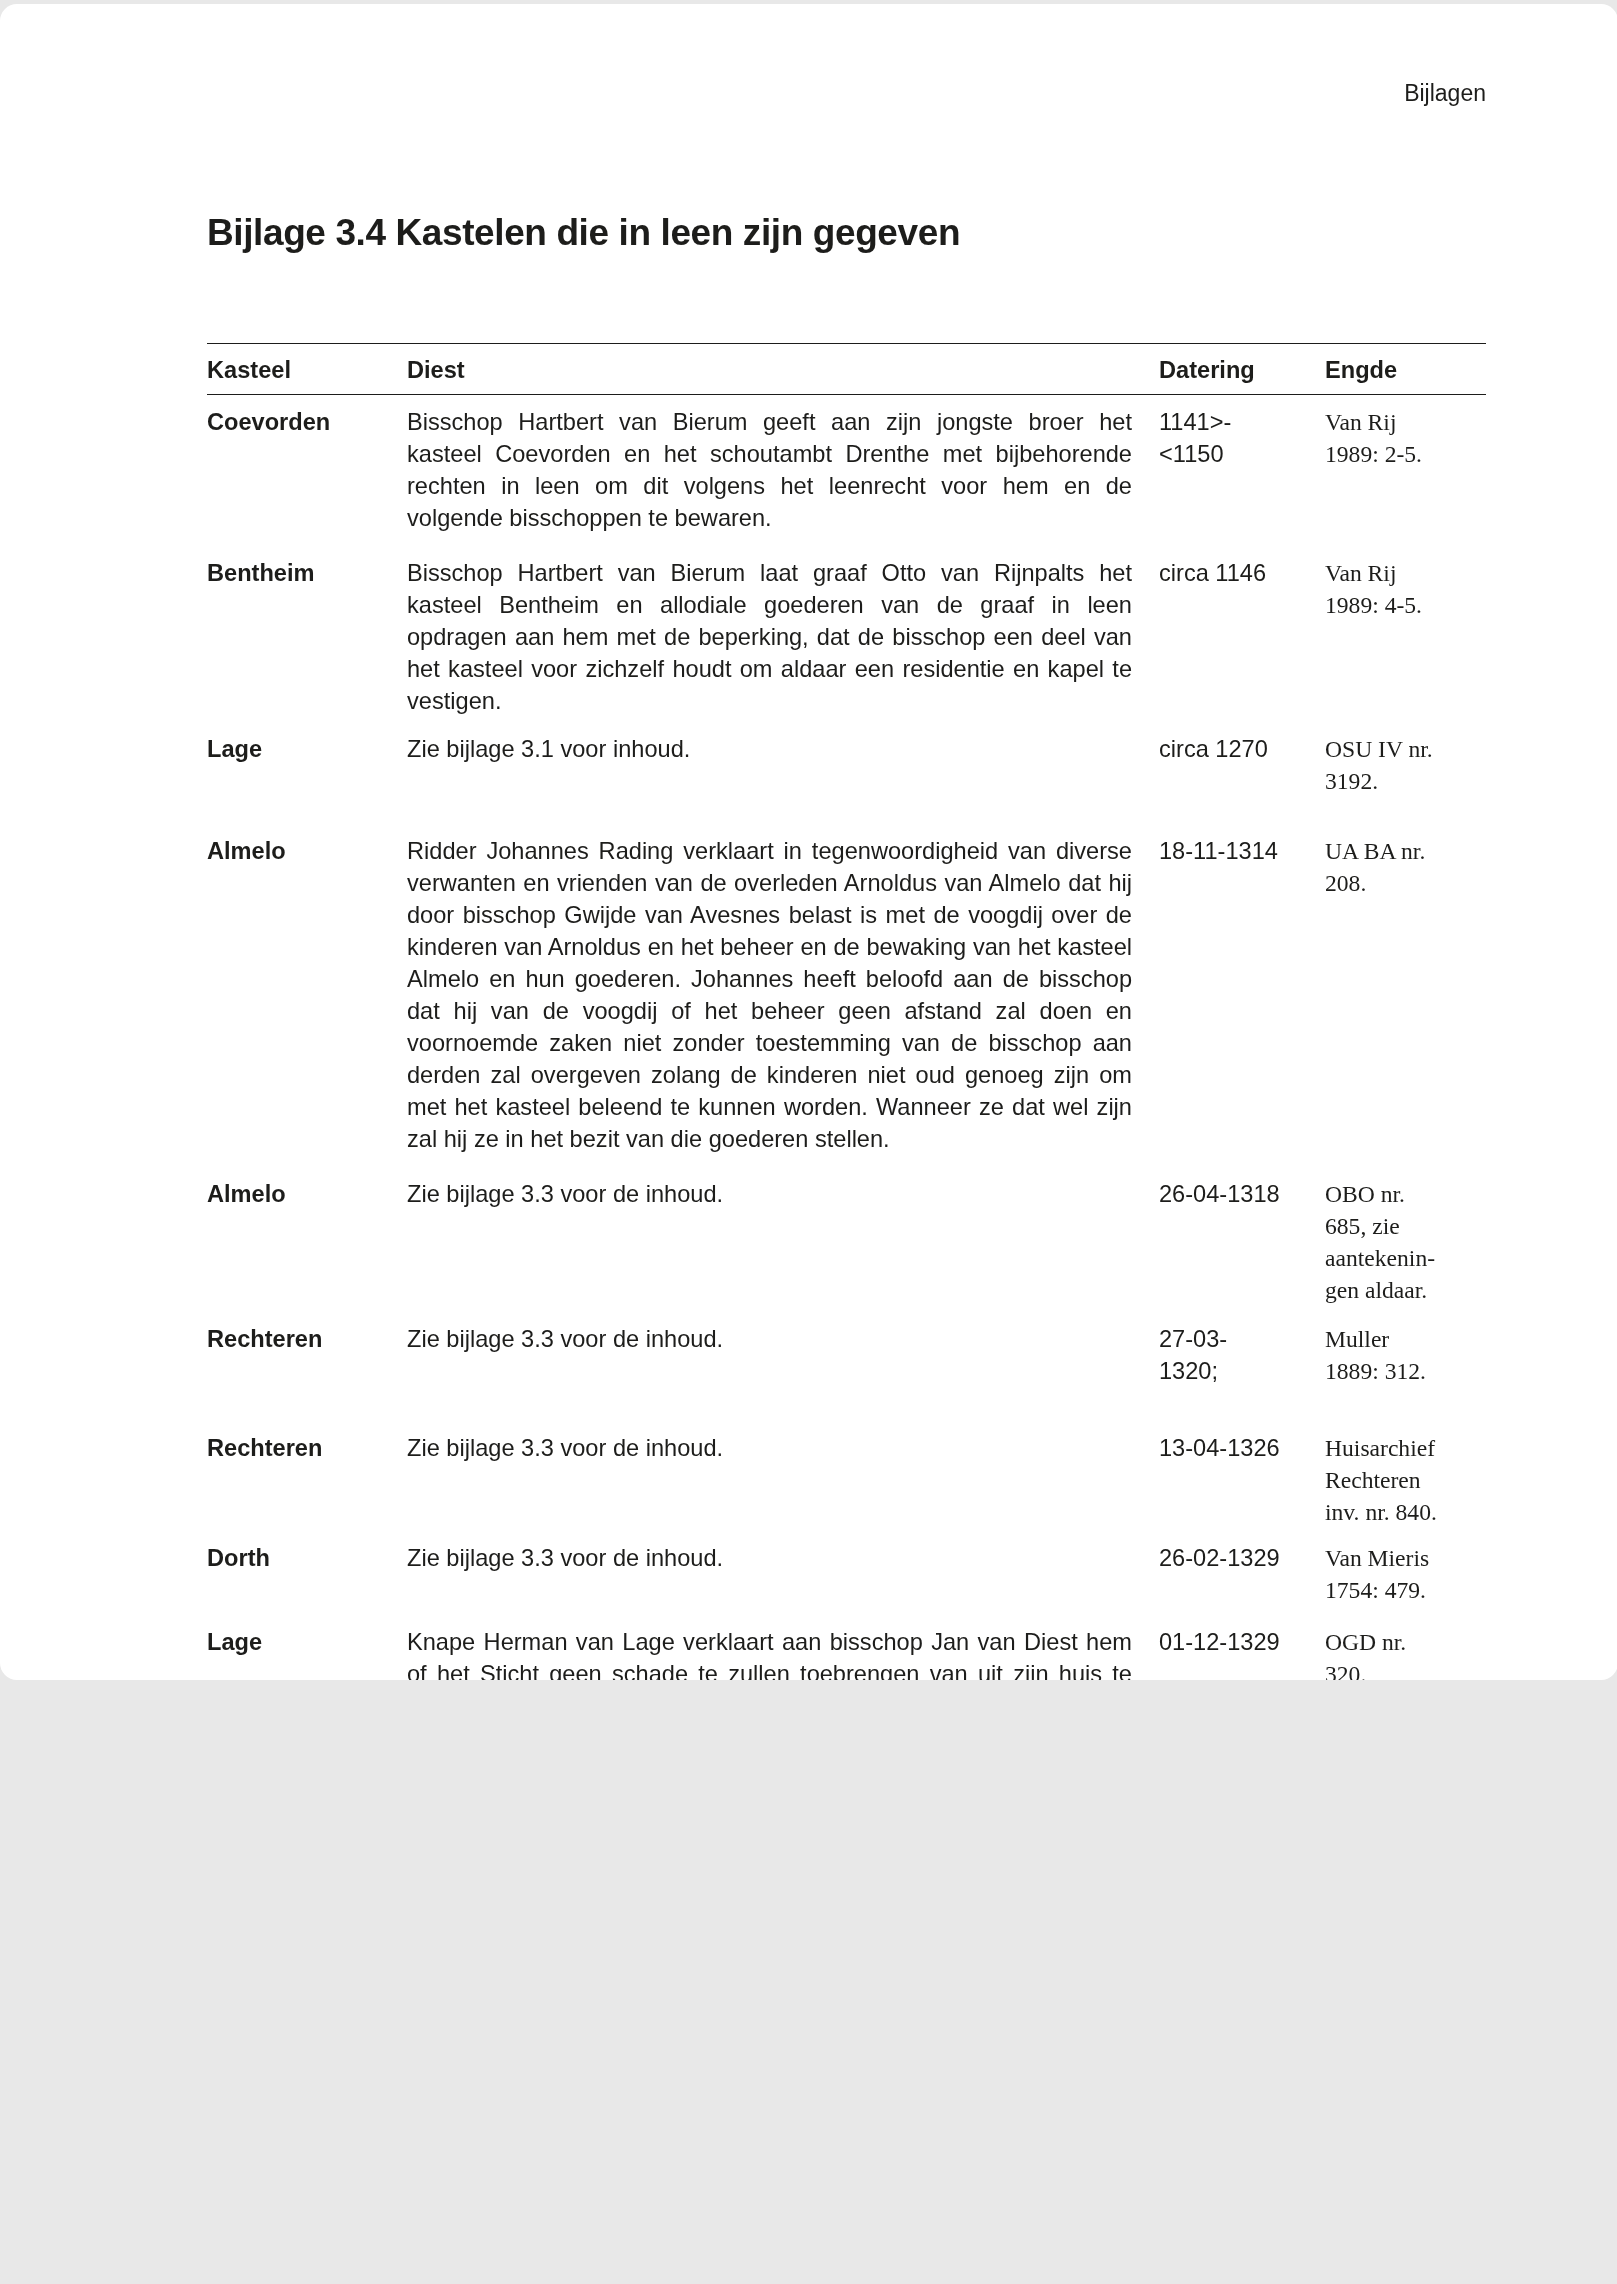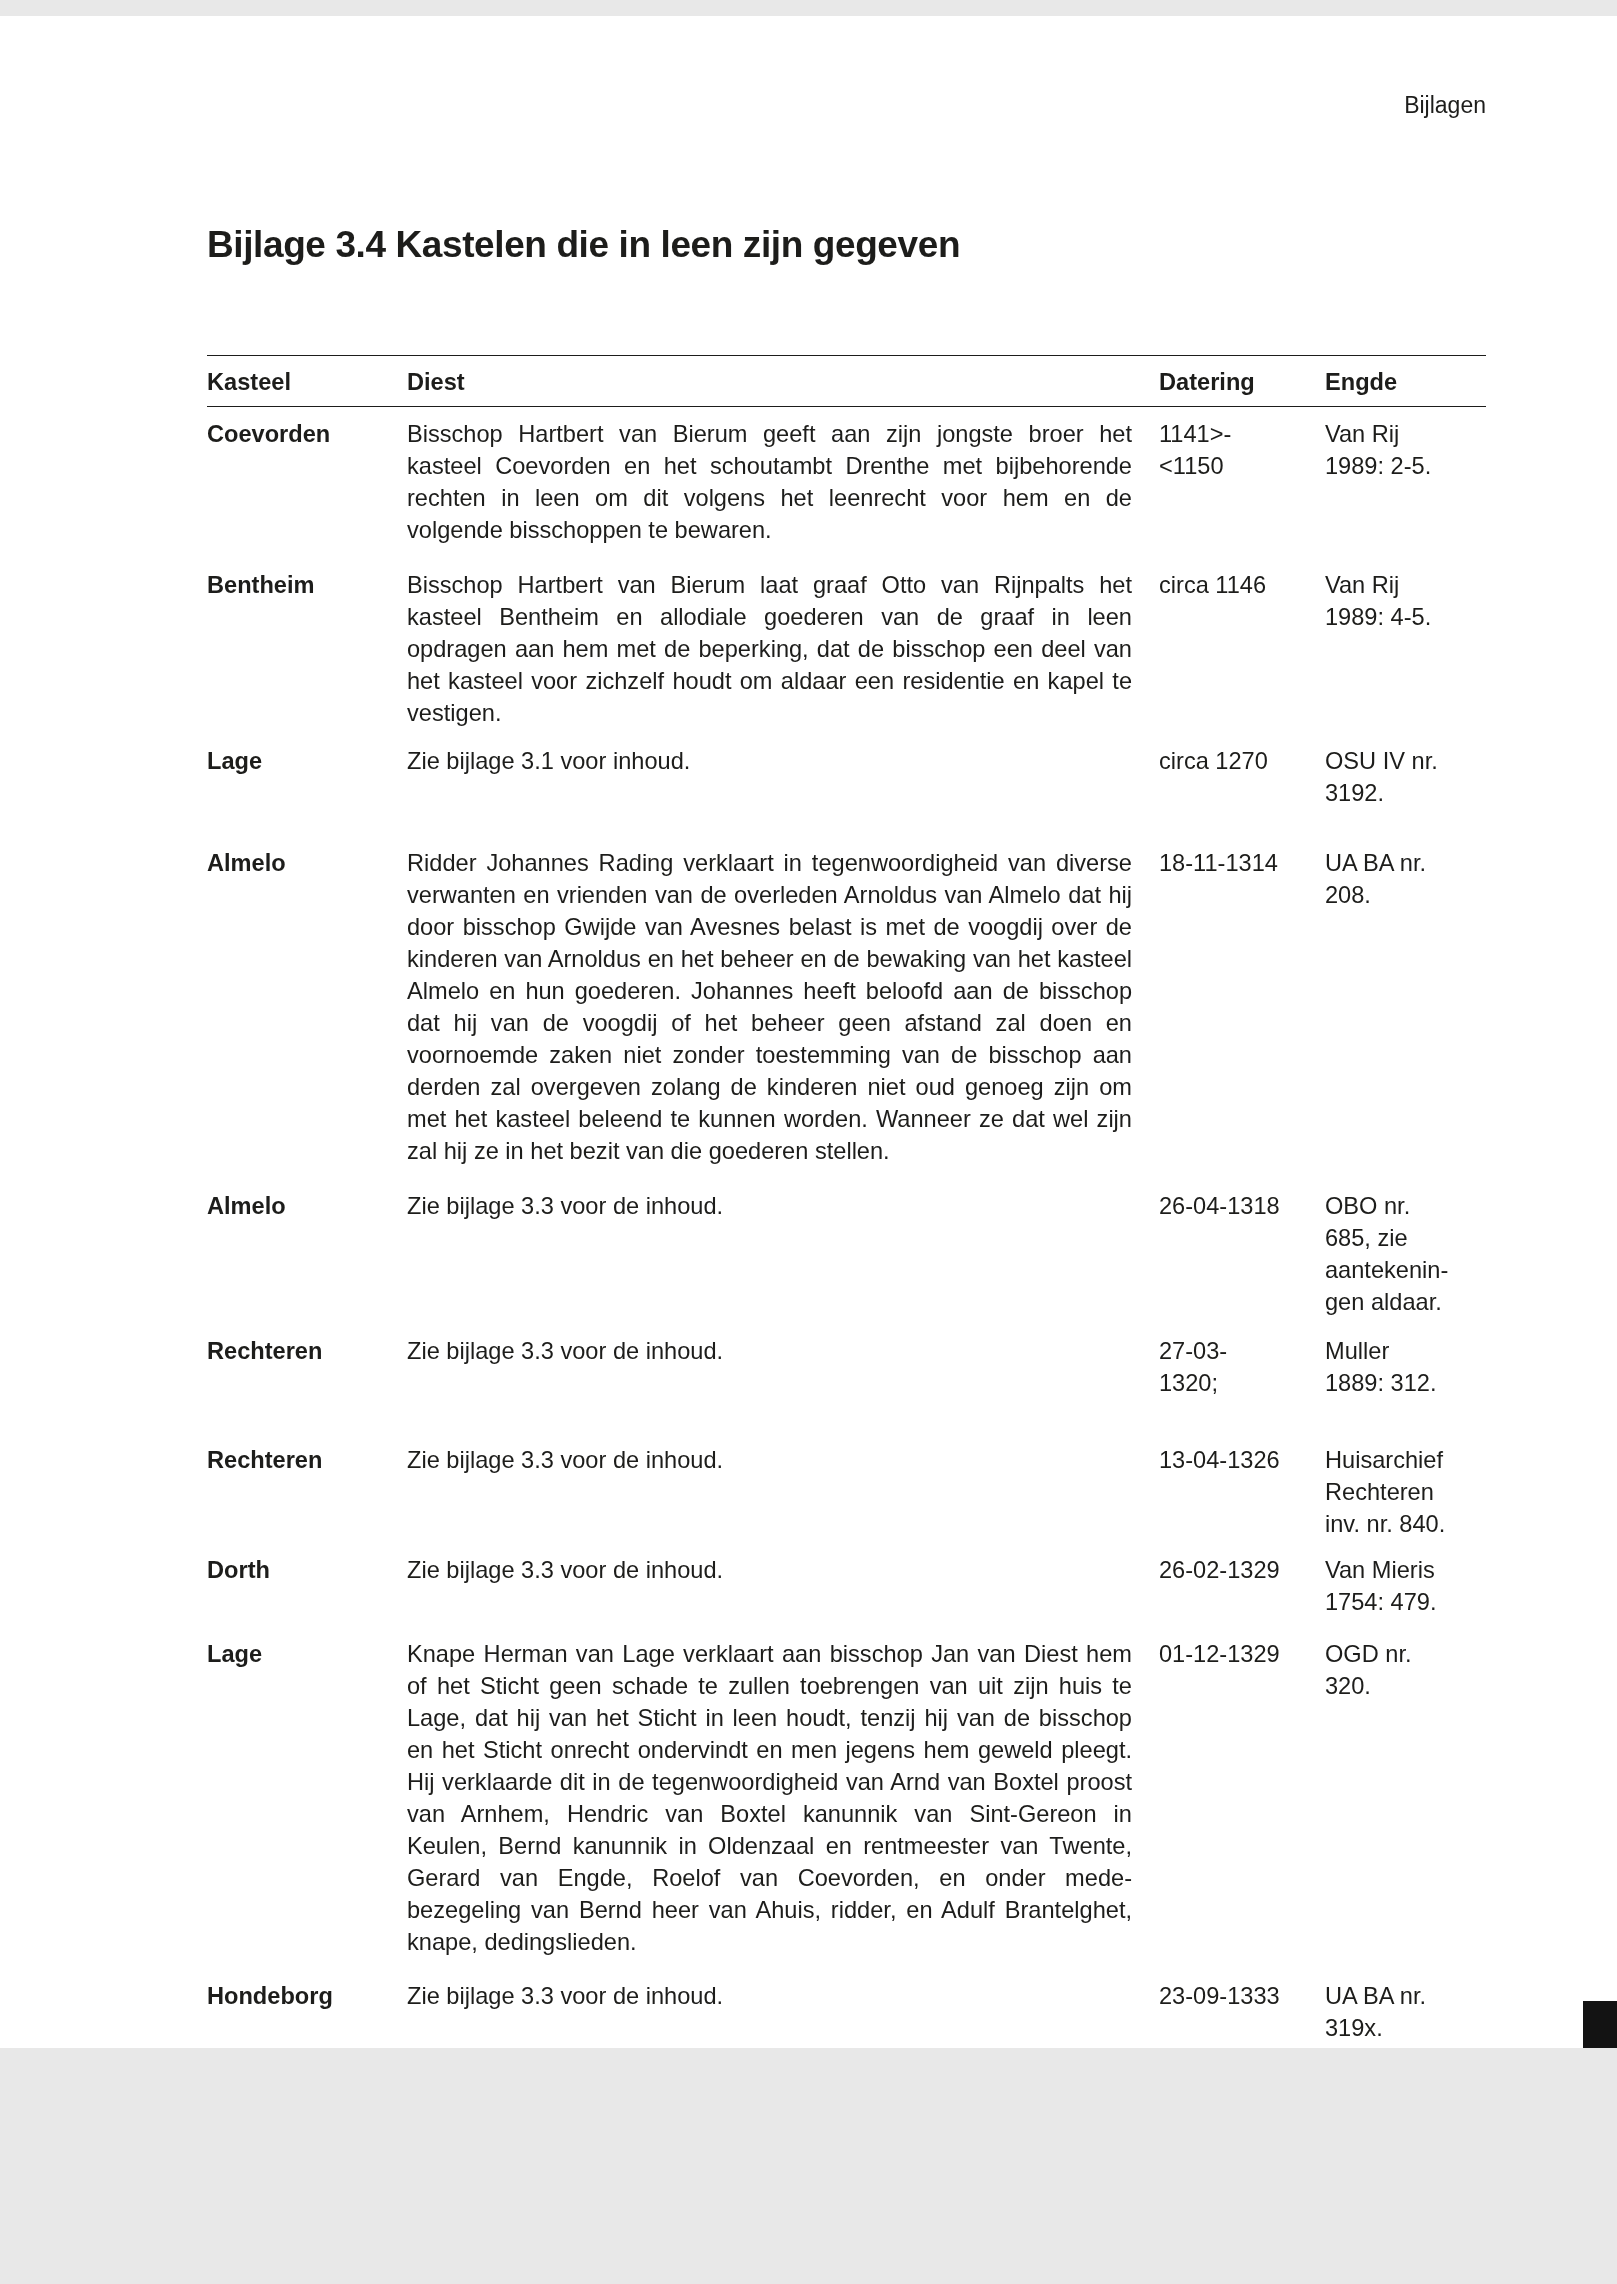--- a/index.html
+++ b/index.html
@@ -4,24 +4,25 @@
 <style>
   html, body { margin: 0; padding: 0; }
   body {
     background: #e8e8e8;
     font-family: "Liberation Sans", sans-serif;
     color: #1d1d1b;
   }
   .page {
     position: relative;
     width: 1618px;
-    height: 2032px;
+    height: 1676px;
     background: #ffffff;
-    margin: 16px auto;
+    margin: 4px auto;
     overflow: hidden;
+    border-radius: 17px;
   }
   .running-head {
     position: absolute;
     top: 75px;
     right: 132px;
     font-size: 23px;
     line-height: 29px;
     color: #1d1d1b;
   }
   .title {
@@ -59,21 +60,21 @@
   .table > .row:nth-child(4)  { margin-bottom: 27px; }
   .table > .row:nth-child(5)  { margin-bottom: 12px; }
   .table > .row:nth-child(6)  { margin-bottom: 6px; }
   .table > .row:nth-child(7)  { margin-bottom: 35px; }
   .table > .row:nth-child(8)  { margin-bottom: 3px; }
   .table > .row:nth-child(9)  { margin-bottom: 9px; }
   .table > .row:nth-child(10) { margin-bottom: 12px; }
   .cell-kasteel { font-weight: 700; padding-right: 30px; }
   .cell-inhoud  { text-align: justify; padding-right: 27px; }
   .cell-datering, .cell-bron { white-space: pre-line; padding-right: 9px; }
-  .cell-bron { padding-right: 0; }
+  .cell-bron { padding-right: 0; font-family: Liberation Serif, serif; }
   .tab-letter {
     position: absolute;
     top: 2059px;
     right: 40px;
     font-size: 78px;
     line-height: 84px;
     font-weight: 400;
     color: #1d1d1b;
   }
   .tab-bar {

